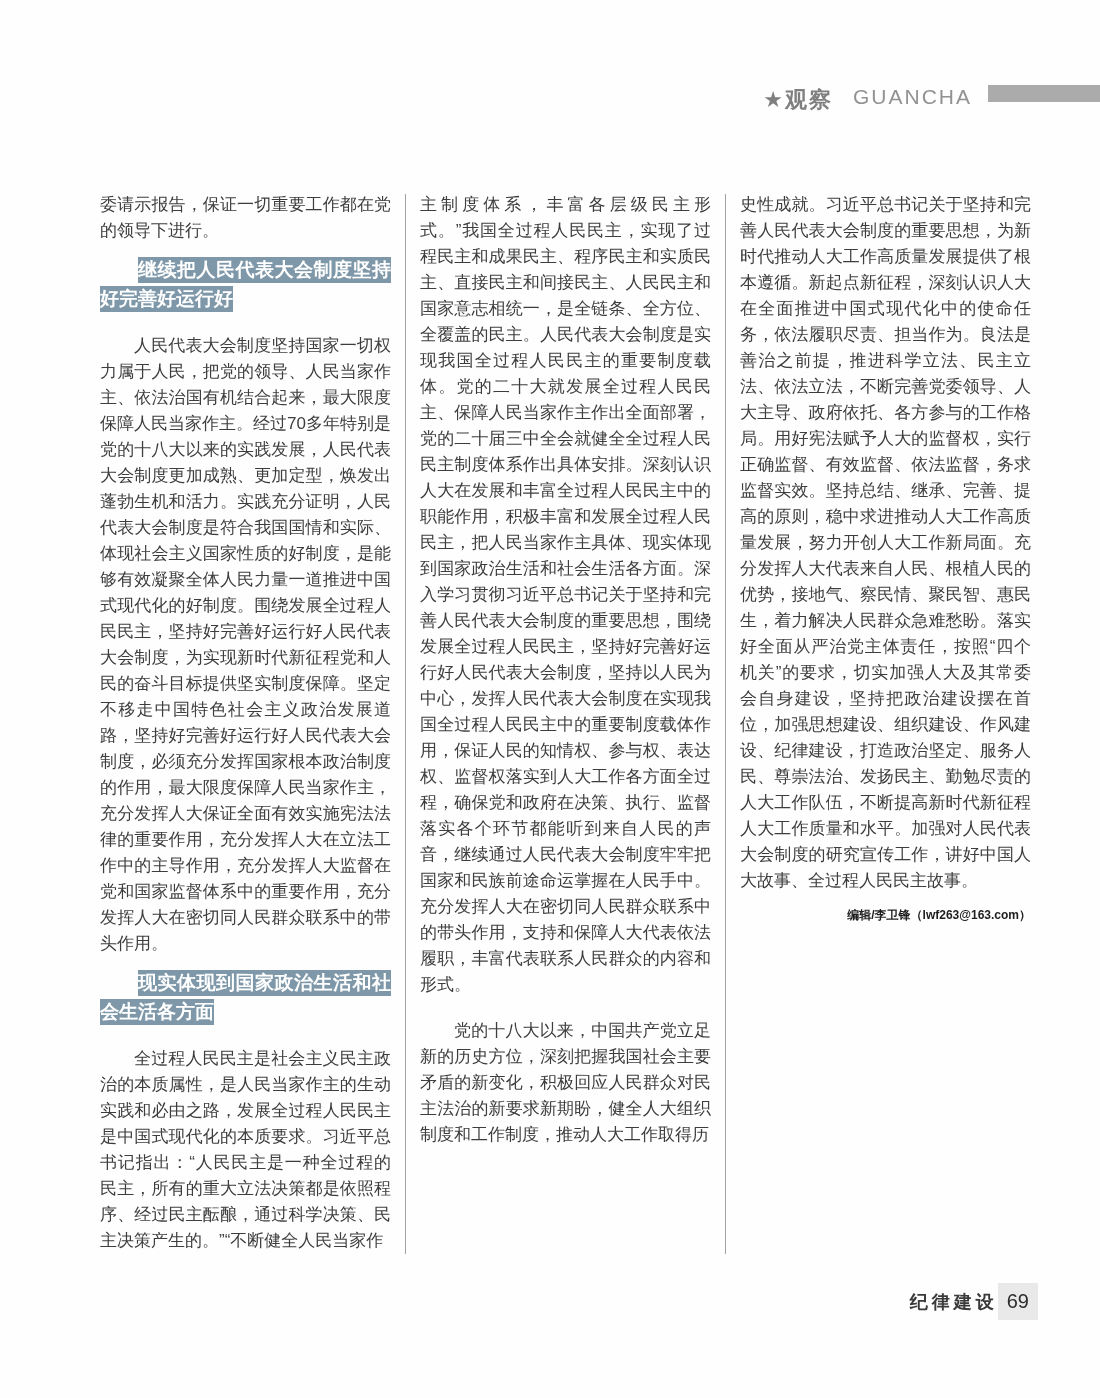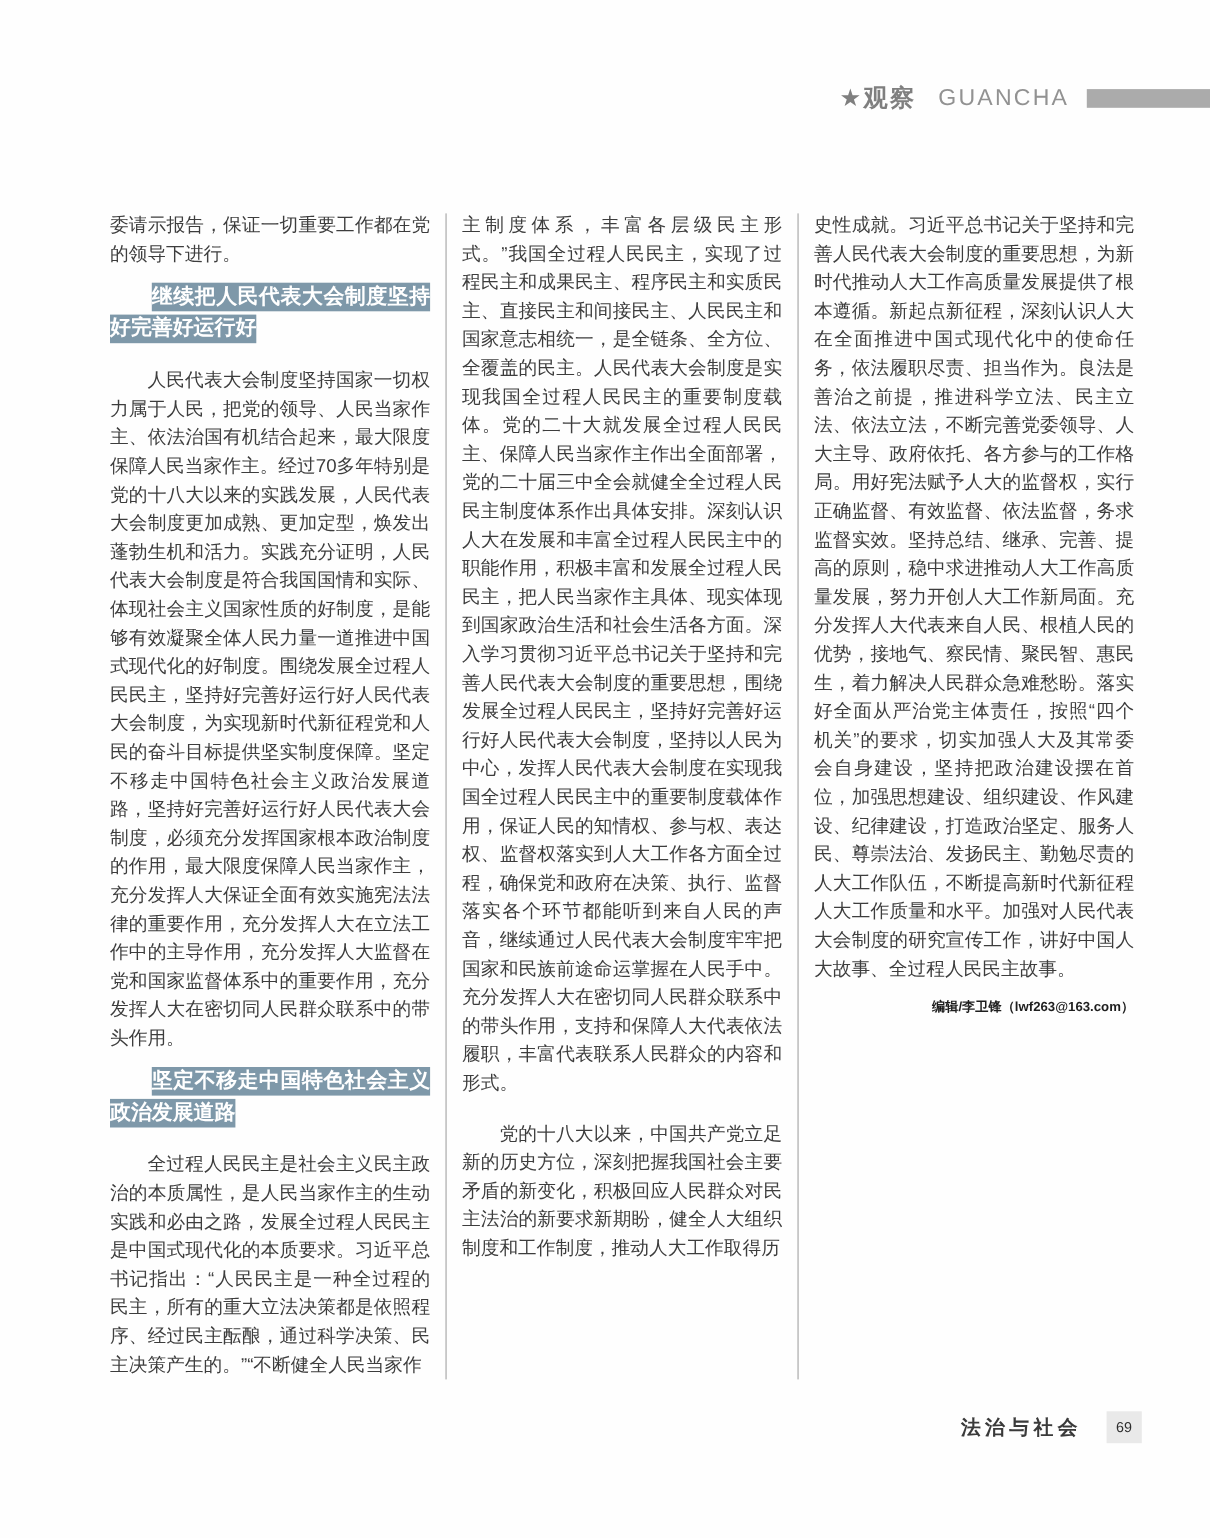--- a/index.html
+++ b/index.html
@@ -10,22 +10,22 @@
     font-family: "Liberation Sans", "DejaVu Sans", sans-serif;
   }
   .page {
     position: absolute; inset: 0;
     background: #fefefe;
     overflow: hidden;
   }
 
   
   .header {
-    position: absolute; top: 74px; right: 0;
-    display: flex; align-items: center;
+    position: absolute; top: 85px; right: 0;
+    display: flex; 
   }
   .header-star-cn {
     color: #7f7f7f; font-size: 22px; font-weight: bold;
     letter-spacing: 2px;
   }
   .header-en {
     color: #929292; font-size: 21px; letter-spacing: 2px;
     margin-left: 20px;
   }
   .header-bar {
@@ -76,62 +76,61 @@
   
   .footer {
     position: absolute; top: 1283px; right: 62px;
     display: flex; align-items: center;
   }
   .footer-title {
     font-size: 18px; color: #3a3a3a;
     letter-spacing: 4px; font-weight: bold;
   }
   .footer-pagenum {
-    margin-left: 22px;
     background: var(--page-number-bg, #e9e9e9);
     color: #2d2d2d;
-    font-size: 13px;
+    font-size: 20px;
     padding: 7px 9px;
   }
 </style>
 </head>
 <body>
 
 <div class="page">
 
   <div class="header">
     <span class="header-star-cn"><span>★</span><span>观察</span></span>
     <span class="header-en">GUANCHA</span>
     <span class="header-bar"></span>
   </div>
 
   <div class="content">
 
     <div class="col">
       <p class="para-cont">委请示报告，保证一切重要工作都在党的领导下进行。</p>
       <p class="hp"><span class="hl">继续把人民代表大会制度坚持好完善好运行好</span></p>
       <p class="para">人民代表大会制度坚持国家一切权力属于人民，把党的领导、人民当家作主、依法治国有机结合起来，最大限度保障人民当家作主。经过70多年特别是党的十八大以来的实践发展，人民代表大会制度更加成熟、更加定型，焕发出蓬勃生机和活力。实践充分证明，人民代表大会制度是符合我国国情和实际、体现社会主义国家性质的好制度，是能够有效凝聚全体人民力量一道推进中国式现代化的好制度。围绕发展全过程人民民主，坚持好完善好运行好人民代表大会制度，为实现新时代新征程党和人民的奋斗目标提供坚实制度保障。坚定不移走中国特色社会主义政治发展道路，坚持好完善好运行好人民代表大会制度，必须充分发挥国家根本政治制度的作用，最大限度保障人民当家作主，充分发挥人大保证全面有效实施宪法法律的重要作用，充分发挥人大在立法工作中的主导作用，充分发挥人大监督在党和国家监督体系中的重要作用，充分发挥人大在密切同人民群众联系中的带头作用。</p>
-      <p class="hp"><span class="hl">坚定不移走中国特色社会主义政治发展道路</span></p>
+      <p class="hp"><span class="hl">现实体现到国家政治生活和社会生活各方面</span></p>
       <p class="para">全过程人民民主是社会主义民主政治的本质属性，是人民当家作主的生动实践和必由之路，发展全过程人民民主是中国式现代化的本质要求。习近平总书记指出：“人民民主是一种全过程的民主，所有的重大立法决策都是依照程序、经过民主酝酿，通过科学决策、民主决策产生的。”“不断健全人民当家作</p>
     </div>
 
     <div class="vsep"></div>
 
     <div class="col">
       <p class="para-cont">主制度体系，丰富各层级民主形式。”我国全过程人民民主，实现了过程民主和成果民主、程序民主和实质民主、直接民主和间接民主、人民民主和国家意志相统一，是全链条、全方位、全覆盖的民主。人民代表大会制度是实现我国全过程人民民主的重要制度载体。党的二十大就发展全过程人民民主、保障人民当家作主作出全面部署，党的二十届三中全会就健全全过程人民民主制度体系作出具体安排。深刻认识人大在发展和丰富全过程人民民主中的职能作用，积极丰富和发展全过程人民民主，把人民当家作主具体、现实体现到国家政治生活和社会生活各方面。深入学习贯彻习近平总书记关于坚持和完善人民代表大会制度的重要思想，围绕发展全过程人民民主，坚持好完善好运行好人民代表大会制度，坚持以人民为中心，发挥人民代表大会制度在实现我国全过程人民民主中的重要制度载体作用，保证人民的知情权、参与权、表达权、监督权落实到人大工作各方面全过程，确保党和政府在决策、执行、监督落实各个环节都能听到来自人民的声音，继续通过人民代表大会制度牢牢把国家和民族前途命运掌握在人民手中。充分发挥人大在密切同人民群众联系中的带头作用，支持和保障人大代表依法履职，丰富代表联系人民群众的内容和形式。</p>
       <p class="para">党的十八大以来，中国共产党立足新的历史方位，深刻把握我国社会主要矛盾的新变化，积极回应人民群众对民主法治的新要求新期盼，健全人大组织制度和工作制度，推动人大工作取得历</p>
     </div>
 
     <div class="vsep"></div>
 
     <div class="col">
       <p class="para-cont">史性成就。习近平总书记关于坚持和完善人民代表大会制度的重要思想，为新时代推动人大工作高质量发展提供了根本遵循。新起点新征程，深刻认识人大在全面推进中国式现代化中的使命任务，依法履职尽责、担当作为。良法是善治之前提，推进科学立法、民主立法、依法立法，不断完善党委领导、人大主导、政府依托、各方参与的工作格局。用好宪法赋予人大的监督权，实行正确监督、有效监督、依法监督，务求监督实效。坚持总结、继承、完善、提高的原则，稳中求进推动人大工作高质量发展，努力开创人大工作新局面。充分发挥人大代表来自人民、根植人民的优势，接地气、察民情、聚民智、惠民生，着力解决人民群众急难愁盼。落实好全面从严治党主体责任，按照“四个机关”的要求，切实加强人大及其常委会自身建设，坚持把政治建设摆在首位，加强思想建设、组织建设、作风建设、纪律建设，打造政治坚定、服务人民、尊崇法治、发扬民主、勤勉尽责的人大工作队伍，不断提高新时代新征程人大工作质量和水平。加强对人民代表大会制度的研究宣传工作，讲好中国人大故事、全过程人民民主故事。</p>
       <p class="editor-line">编辑/李卫锋（lwf263@163.com）</p>
     </div>
 
   </div>
 
   <div class="footer">
-    <span class="footer-title">法治与社会</span>
+    <span class="footer-title">纪律建设</span>
     <span class="footer-pagenum">69</span>
   </div>
 
 </div>
 
 </body></html>

